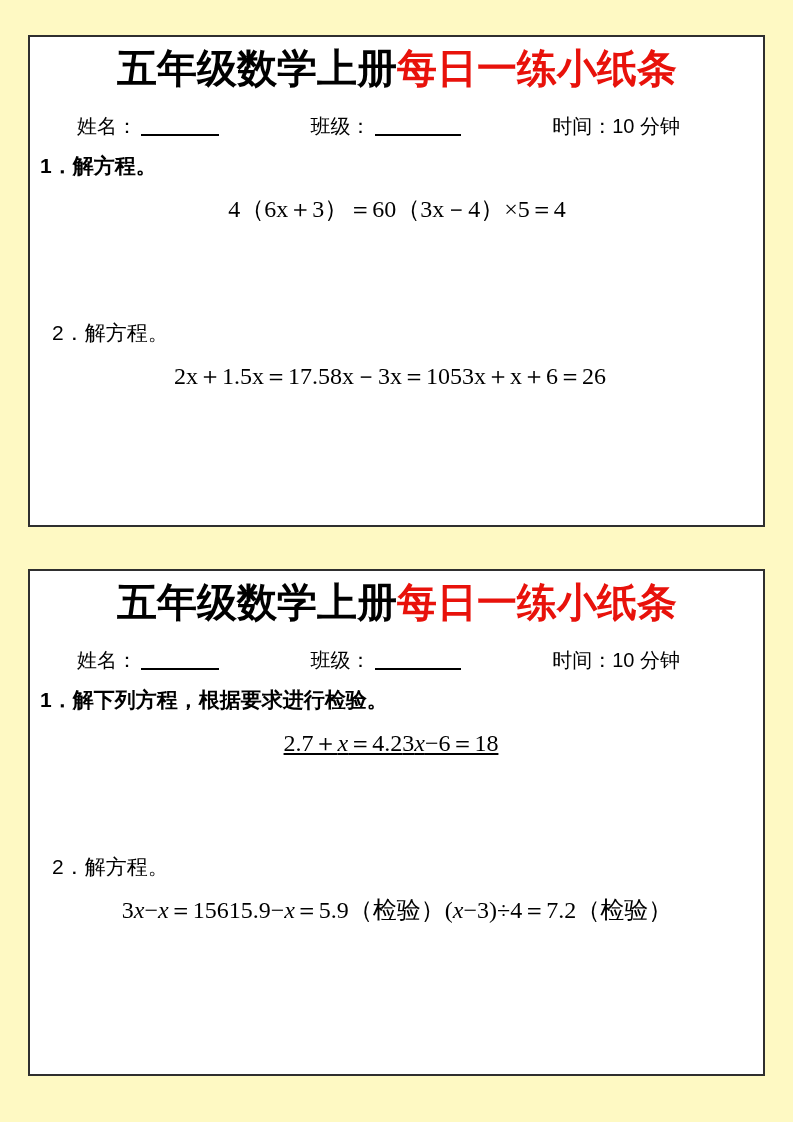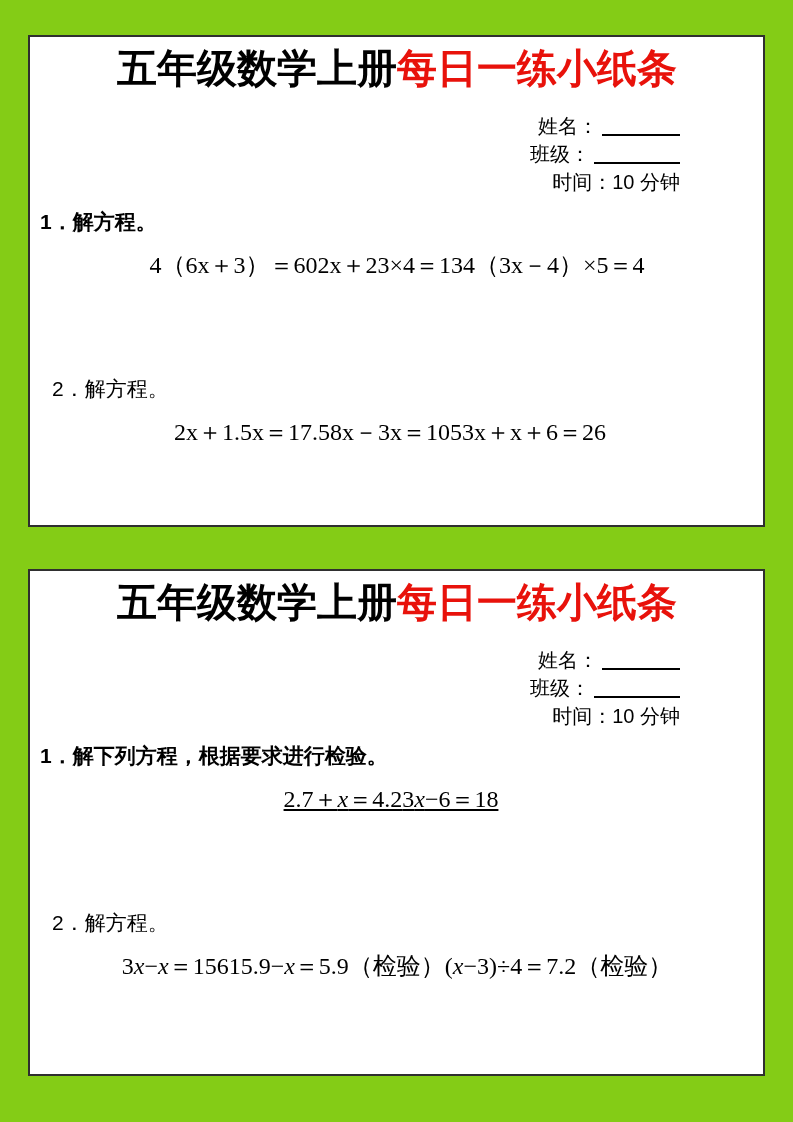--- a/index.html
+++ b/index.html
@@ -1,21 +1,21 @@
 <!DOCTYPE html>
 <html><head>
 <meta charset="utf-8">
 <style>
   * { margin: 0; padding: 0; box-sizing: border-box; }
   html, body { background: #ffffff; }
   .page {
     position: relative;
     width: 793px;
     height: 1122px;
-    background: #84cc16;
+    background: #fef9c3;
     font-family: "Liberation Sans", sans-serif;
     color: #000000;
     overflow: hidden;
   }
   .card {
     position: absolute;
     left: 28px;
     width: 737px;
     border: 2px solid #2f2f2f;
     background: #ffffff;
@@ -36,21 +36,20 @@
   .title-red { color: #e8120b; }
 
   .fields-row {
     display: flex;
     justify-content: space-between;
     align-items: flex-end;
     margin: 22px 74px 0 37px;
     font-size: 20px;
     line-height: 28px;
     white-space: nowrap;
-    flex-direction: column;
   }
   .field { display: inline-block; }
   .blank {
     display: inline-block;
     border-bottom: 2px solid #000000;
     height: 18px;
     vertical-align: -3px;
     margin-left: 4px;
   }
   .blank-name  { width: 78px; }
@@ -95,21 +94,20 @@
         <span>班级：</span><span class="blank blank-class"></span>
       </span>
       <span class="field">
         <span>时间：</span><span>10 分钟</span>
       </span>
     </div>
 
     <div class="section-heading heading-1">1．解方程。</div>
     <div class="equation-row">
       <span class="equation">4（6x＋3）＝60</span>
-      <span class="equation">2x＋23×4＝134</span>
       <span class="equation">（3x－4）×5＝4</span>
     </div>
 
     <div class="section-heading heading-2">2．解方程。</div>
     <div class="equation-row row-c1s2">
       <span class="equation">2x＋1.5x＝17.5</span>
       <span class="equation">8x－3x＝105</span>
       <span class="equation">3x＋x＋6＝26</span>
     </div>
   </div>

